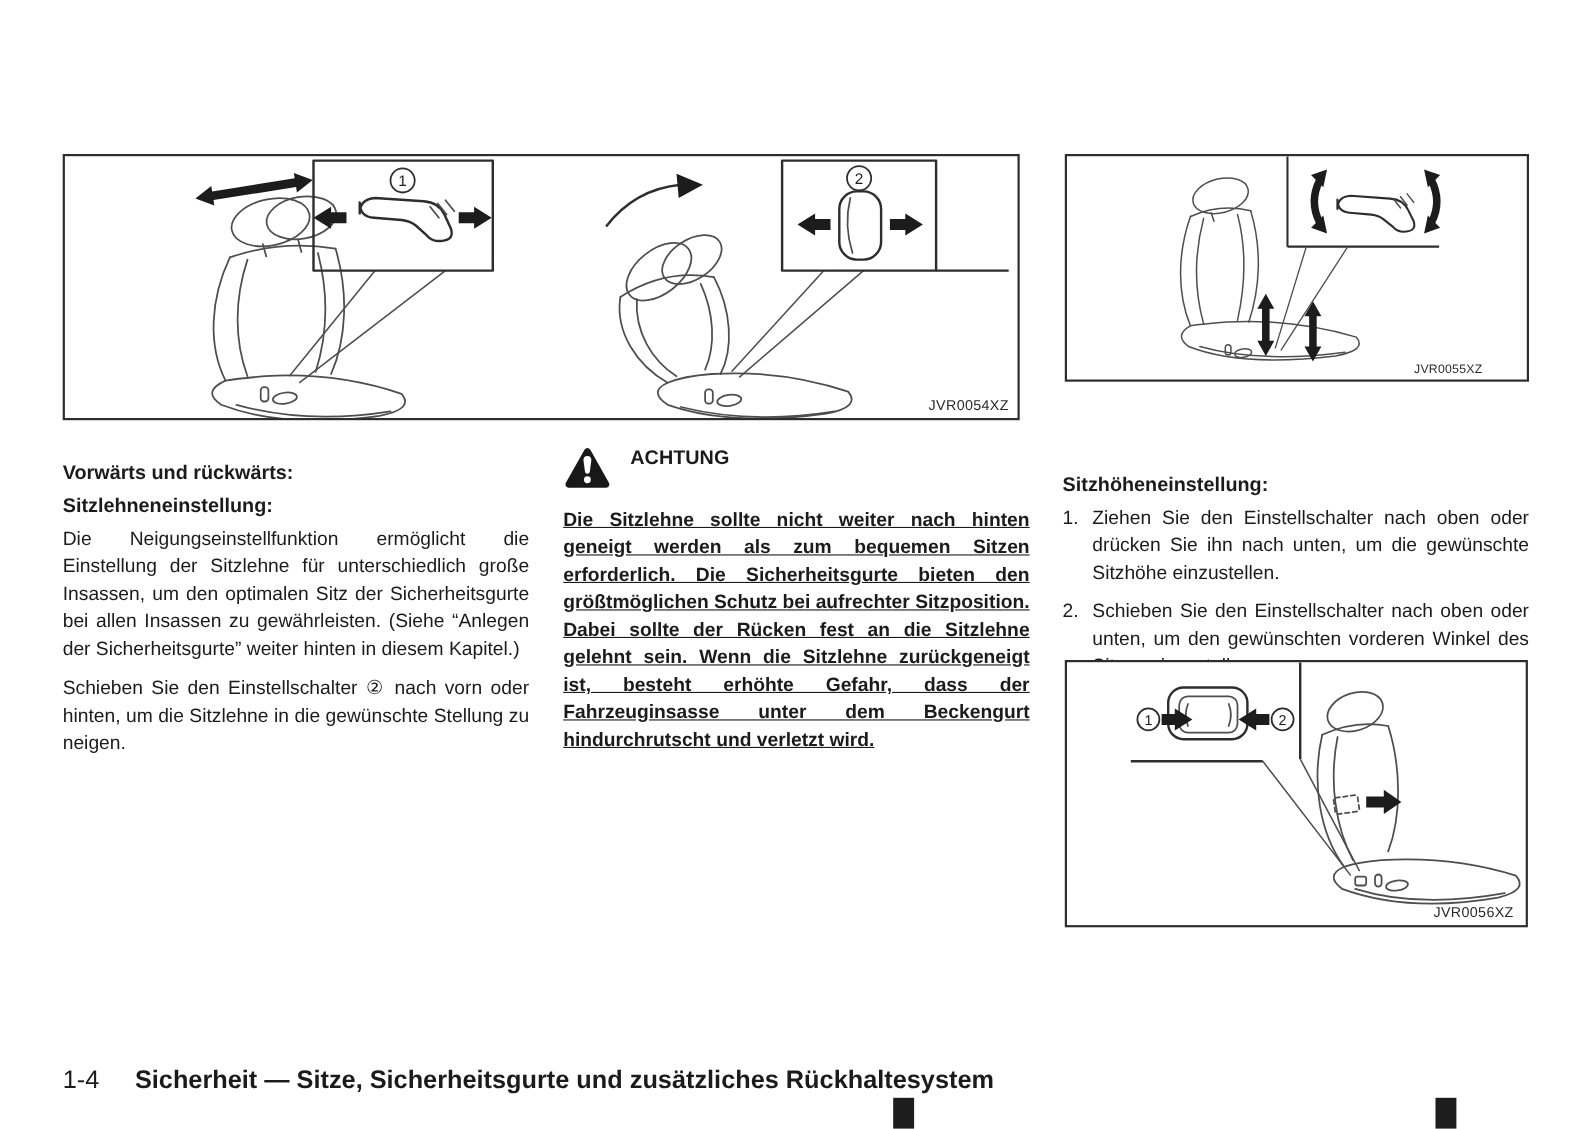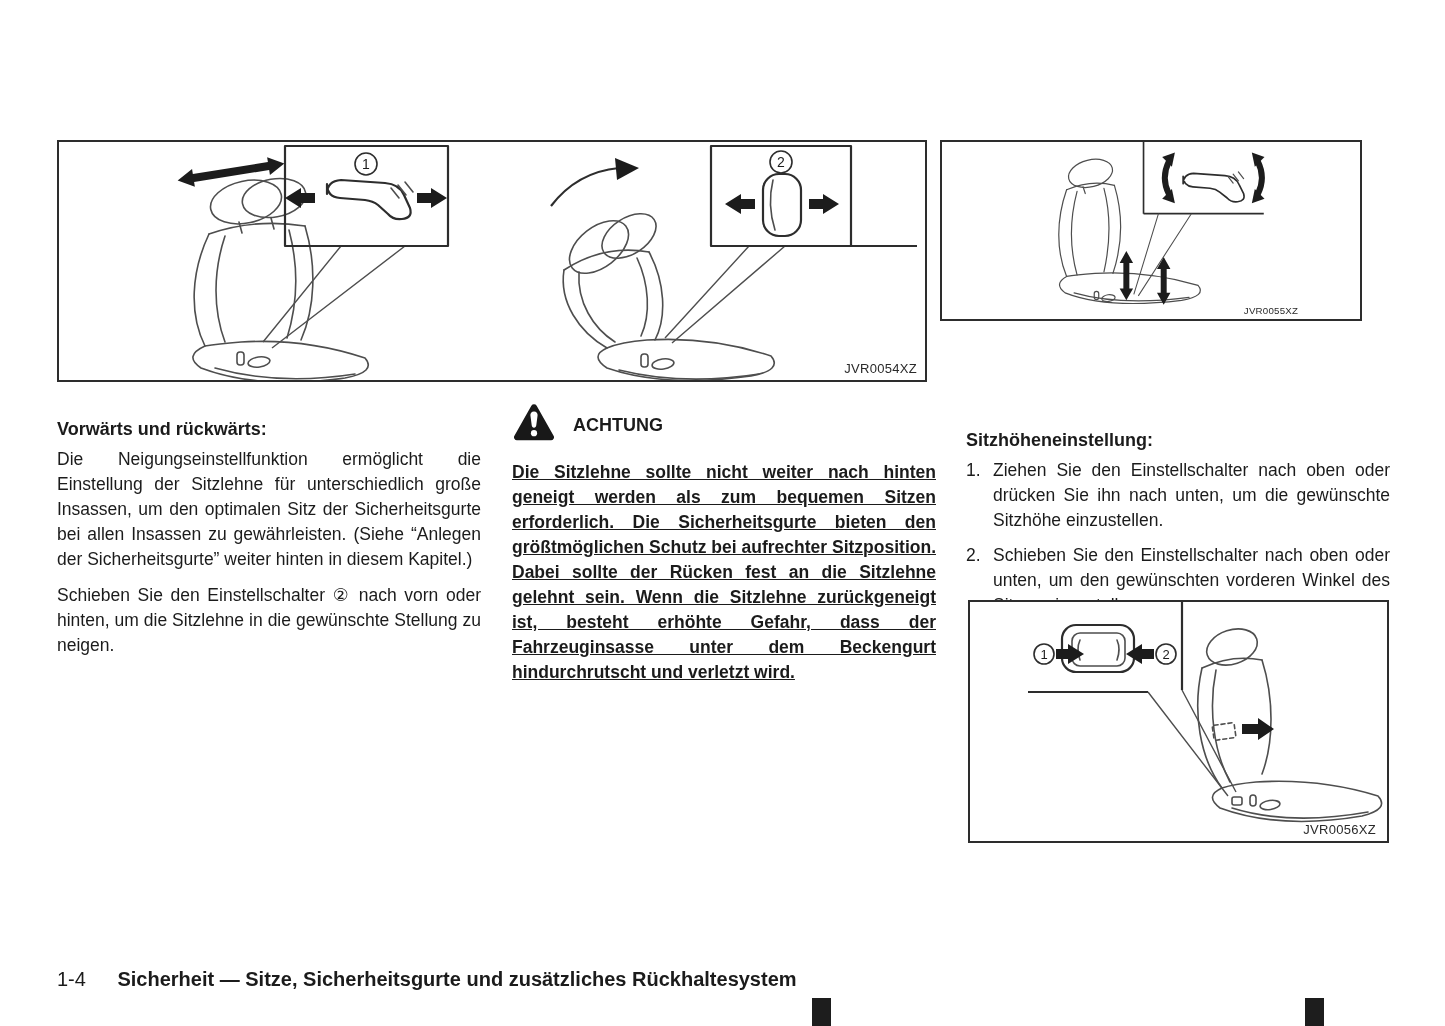--- a/index.html
+++ b/index.html
@@ -5,45 +5,45 @@
   html,body{margin:0;padding:0;}
   body{
     width:1445px;height:1026px;position:relative;background:#ffffff;
     font-family:"Liberation Sans","DejaVu Sans",sans-serif;
     color:#1b1b1b;overflow:hidden;
   }
   .figure-box{
     position:absolute;border:2px solid #2d2d2d;background:#ffffff;box-sizing:border-box;
   }
   #fig1{left:57px;top:140px;width:870px;height:242px;}
-  #fig2{left:940px;top:140px;width:422px;height:181px;}
+  #fig2{left:968px;top:140px;width:422px;height:207px;}
   #fig3{left:968px;top:600px;width:421px;height:243px;}
   .figure-box svg{display:block;width:100%;height:100%;}
   .draw{stroke:#4e4e4e;stroke-width:1.6;fill:none;stroke-linecap:round;stroke-linejoin:round;}
   .draw-bold{stroke:#2d2d2d;stroke-width:2.2;fill:none;stroke-linejoin:round;}
   .ink{fill:#1c1c1c;stroke:none;}
   .callout{stroke:#4e4e4e;stroke-width:1.4;fill:none;}
   .fig-code{font-family:"Liberation Sans","DejaVu Sans",sans-serif;font-size:13px;fill:#2a2a2a;letter-spacing:.3px;}
   .marker-circ{stroke:#2d2d2d;stroke-width:1.6;fill:#fff;}
   .marker-num{font-size:14px;fill:#1c1c1c;text-anchor:middle;font-family:"Liberation Sans","DejaVu Sans",sans-serif;}
 
   .col{position:absolute;width:424px;font-size:17.5px;line-height:25px;}
   #col1{left:57px;top:417px;}
   #col2{left:512px;top:405px;}
   #col3{left:966px;top:416px;margin-top:12px;}
   .col h3{font-size:18px;line-height:25px;margin:0 0 5px 0;font-weight:bold;}
   .col p{margin:0 0 11px 0;text-align:justify;}
-  .warning-head{display:flex;align-items:center;gap:17px;margin-bottom:15px;height:40px;}
+  .warning-head{display:flex;align-items:flex-start;gap:17px;margin-bottom:15px;height:40px;}
   .warn-title{font-weight:bold;font-size:18px;line-height:22px;}
   .warning-text{font-weight:bold;text-align:justify;margin:0;text-decoration:underline;}
   ol.steps{list-style:none;margin:0;padding:0;}
   ol.steps li{position:relative;padding-left:27px;margin:0 0 10px 0;text-align:justify;}
   ol.steps .num{position:absolute;left:0;top:0;}
 
-  #page-footer{position:absolute;left:57px;top:968px;font-size:20px;white-space:nowrap;}
+  #page-footer{position:absolute;left:57px;top:968px;font-size:23px;white-space:nowrap;}
   #page-footer .pgnum{font-weight:normal;margin-right:26px;}
   #page-footer .pgtitle{font-weight:bold;}
 
   .print-mark{position:absolute;width:19px;height:28px;background:#1d1d1d;}
   #mark1{left:812px;top:998px;}
   #mark2{left:1305px;top:998px;}
 </style>
 </head>
 <body>
 
@@ -147,20 +147,21 @@
         <path class="ink" d="M344,14 L361,20 L348,33 Z"></path>
         <path class="ink" d="M344,82 L361,76 L348,63 Z"></path>
       </g>
     </g>
     <text class="fig-code" x="406" y="230" text-anchor="end">JVR0055XZ</text>
   </svg>
 </figure>
 
 <section class="col" id="col1">
   <h3>Vorwärts und rückwärts:</h3>
+  <h3>Sitzlehneneinstellung:</h3>
   <p>Die Neigungseinstellfunktion ermöglicht die Einstellung der Sitzlehne für unterschiedlich große Insassen, um den optimalen Sitz der Sicherheitsgurte bei allen Insassen zu gewährleisten. (Siehe “Anlegen der Sicherheitsgurte” weiter hinten in diesem Kapitel.)</p>
   <p>Schieben Sie den Einstellschalter ② nach vorn oder hinten, um die Sitzlehne in die gewünschte Stellung zu neigen.</p>
 </section>
 
 <section class="col" id="col2">
   <div class="warning-head">
     <span>
       <svg width="44" height="40" viewBox="0 0 48 42">
         <path d="M21.1,3.3 a3.5,3.5 0 0 1 5.8,0 L45.2,35.8 a3.3,3.3 0 0 1 -2.9,5.2 H5.7 A3.3,3.3 0 0 1 2.8,35.8 Z" fill="#181818"></path>
         <path d="M24,9.5 c2.7,0 4.2,1.9 3.9,4.4 l-1.4,10.6 c-0.2,1.7 -1.1,2.7 -2.5,2.7 s-2.3,-1 -2.5,-2.7 L20.1,13.9 C19.8,11.4 21.3,9.5 24,9.5 Z" fill="#ffffff"></path>

